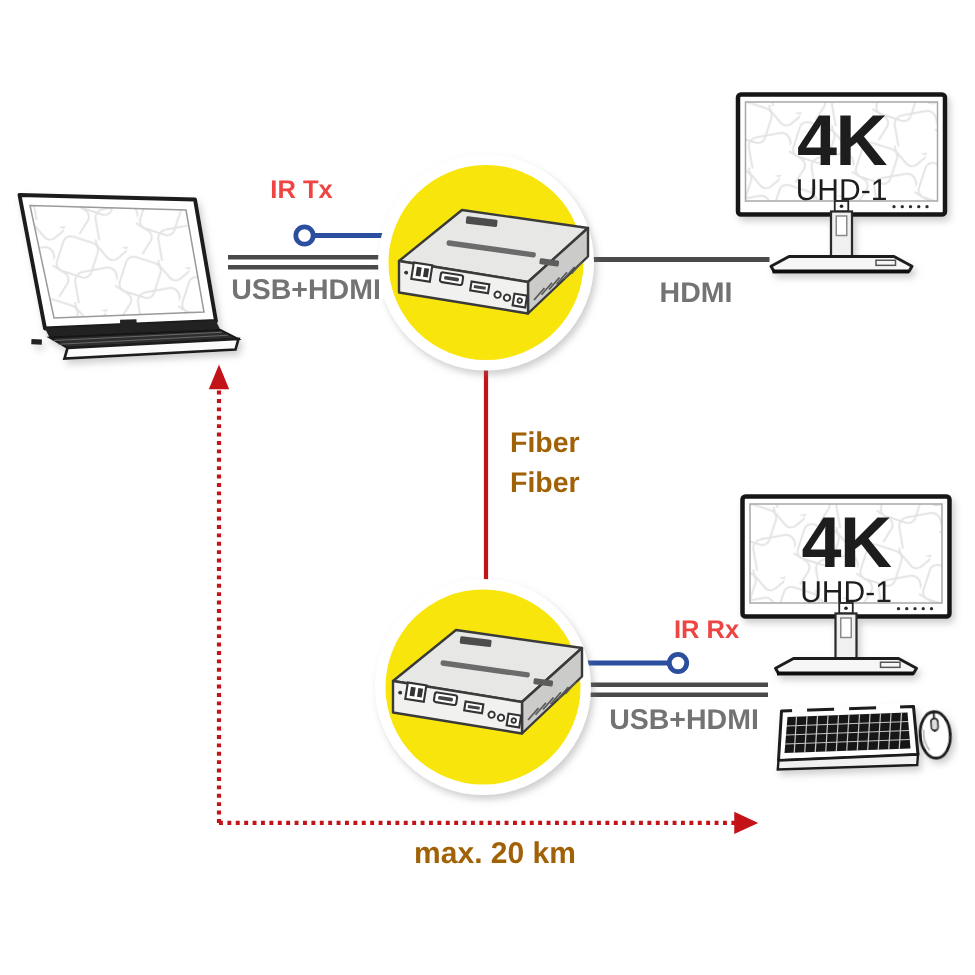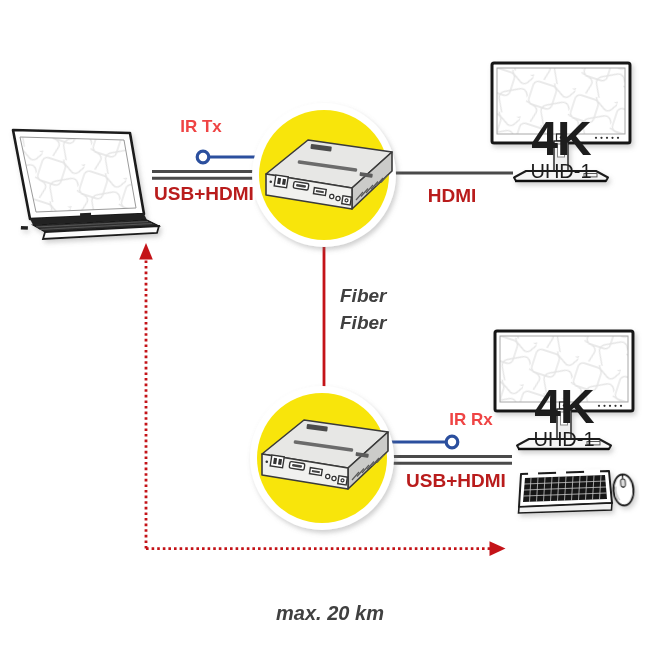--- a/index.html
+++ b/index.html
@@ -8,26 +8,26 @@
     font-family:"Liberation Sans",sans-serif;overflow:hidden;
   }
   .art{position:absolute;left:0;top:0;}
   .lbl{
     position:absolute;font-weight:bold;white-space:nowrap;z-index:5;
     text-shadow:-2px -2px 0 #fff,2px -2px 0 #fff,-2px 2px 0 #fff,2px 2px 0 #fff,
                 0 -3px 0 #fff,0 3px 0 #fff,-3px 0 0 #fff,3px 0 0 #fff;
   }
   .ctr{transform:translateX(-50%);}
   .blue{color:#ef4444;font-size:17px;}
-  .black{color:#b91c1c;font-size:19px;}
-  .red{color:#404040;font-style:italic;}
+  .black{color:#737373;font-size:19px;}
+  .red{color:#a16207;}
   .fiber{font-size:19px;line-height:27px;}
-  .dist{font-size:20px;margin-top:44px;}
+  .dist{font-size:20px;}
   .screen-label{
-    position:absolute;text-align:center;color:#1d1d1d;z-index:5;margin-top:44px;
+    position:absolute;text-align:center;color:#1d1d1d;z-index:5;
   }
   .k4{font-size:48px;font-weight:bold;line-height:45px;letter-spacing:-1px;}
   .uhd{font-size:20px;font-weight:normal;line-height:20px;}
 </style>
 </head>
 <body>
 
 <div class="canvas">
 
   <svg class="art" width="650" height="650" viewBox="0 0 650 650">
@@ -197,21 +197,21 @@
       <line x1="623.5" y1="475" x2="623.5" y2="488" stroke="#1a1a1a" stroke-width="1.4"></line>
       <rect x="621.2" y="479" width="4.6" height="8" rx="2.2" fill="#dddddd" stroke="#333" stroke-width="1.2"></rect>
       <path d="M616,486 q-1,8 3,14" fill="none" stroke="#bbbbbb" stroke-width="1.2"></path>
     </g>
   </svg>
 
   <div class="lbl blue ctr" style="left:201px;top:117px;">IR Tx</div>
 
   <div class="lbl black ctr" style="left:204px;top:183px;">USB+HDMI</div>
 
-  <div class="lbl black ctr" style="left:452px;top:185px;">HDMI</div>
+  <div class="lbl black ctr" style="left:464px;top:185px;">HDMI</div>
 
   <div class="lbl red fiber" style="left:340px;top:282px;">
     <div>Fiber</div>
     <div>Fiber</div>
   </div>
 
   <div class="lbl blue ctr" style="left:455px;top:410px;margin-left:16px;">IR Rx</div>
 
   <div class="lbl black ctr" style="left:456px;top:470px;">USB+HDMI</div>
 

